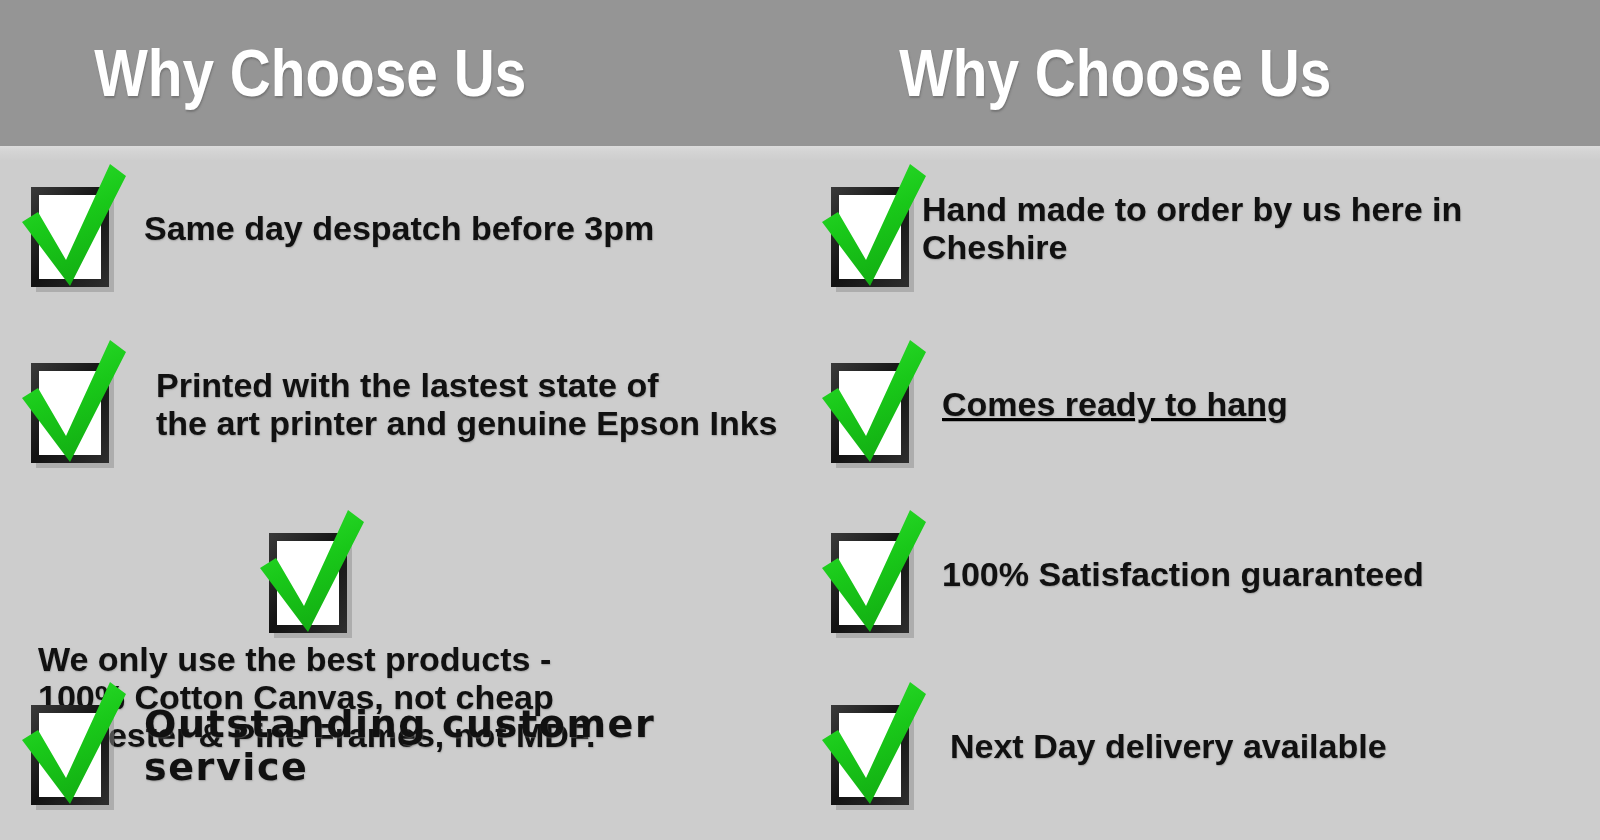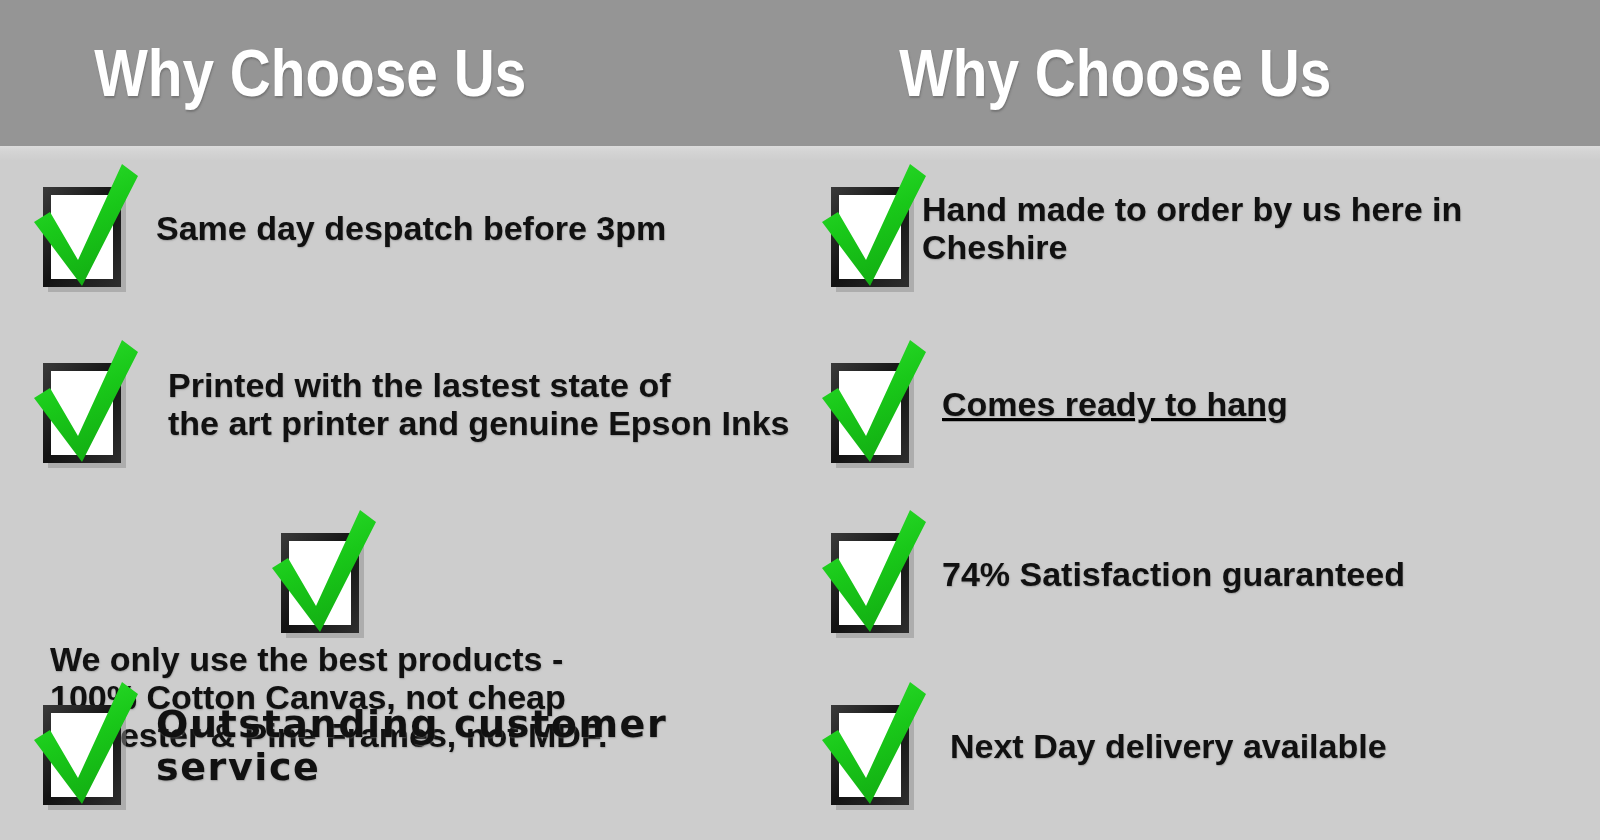--- a/index.html
+++ b/index.html
@@ -75,21 +75,21 @@
     background: #cdcdcd;
   }
 
   
   .column {
     position: absolute;
     top: 0;
     width: 800px;
     height: 680px;
   }
-  .column.left  { left: 12px; }
+  .column.left  { left: 0; }
   .column.right { left: 800px; }
 
   .feature-row {
     position: absolute;
     display: flex;
     align-items: center;
   }
 
   
   .check-icon {
@@ -333,21 +333,21 @@
                 <stop offset="0.55" stop-color="#19c819"></stop>
                 <stop offset="1" stop-color="#13b013"></stop>
               </linearGradient>
             </defs>
             <rect x="22" y="30" width="78" height="100" fill="#8e8e8e" opacity="0.5"></rect>
             <rect x="17" y="25" width="78" height="100" fill="url(#gBoxR3)"></rect>
             <rect x="25" y="33" width="62" height="84" fill="#ffffff"></rect>
             <path d="M8 60 L24 50 L52 98 L96 2 L112 14 L56 124 Z" fill="url(#gTickR3)"></path>
           </svg>
         </div>
-        <div class="feature-text">74% Satisfaction guaranteed</div>
+        <div class="feature-text">100% Satisfaction guaranteed</div>
       </div>
 
       <div class="feature-row r4">
         <div class="check-icon">
           <svg viewBox="0 0 106 132" xmlns="http://www.w3.org/2000/svg">
             <defs>
               <linearGradient id="gBoxR4" x1="0" y1="0" x2="1" y2="1">
                 <stop offset="0" stop-color="#3a3a3a"></stop>
                 <stop offset="0.5" stop-color="#121212"></stop>
                 <stop offset="1" stop-color="#2e2e2e"></stop>

